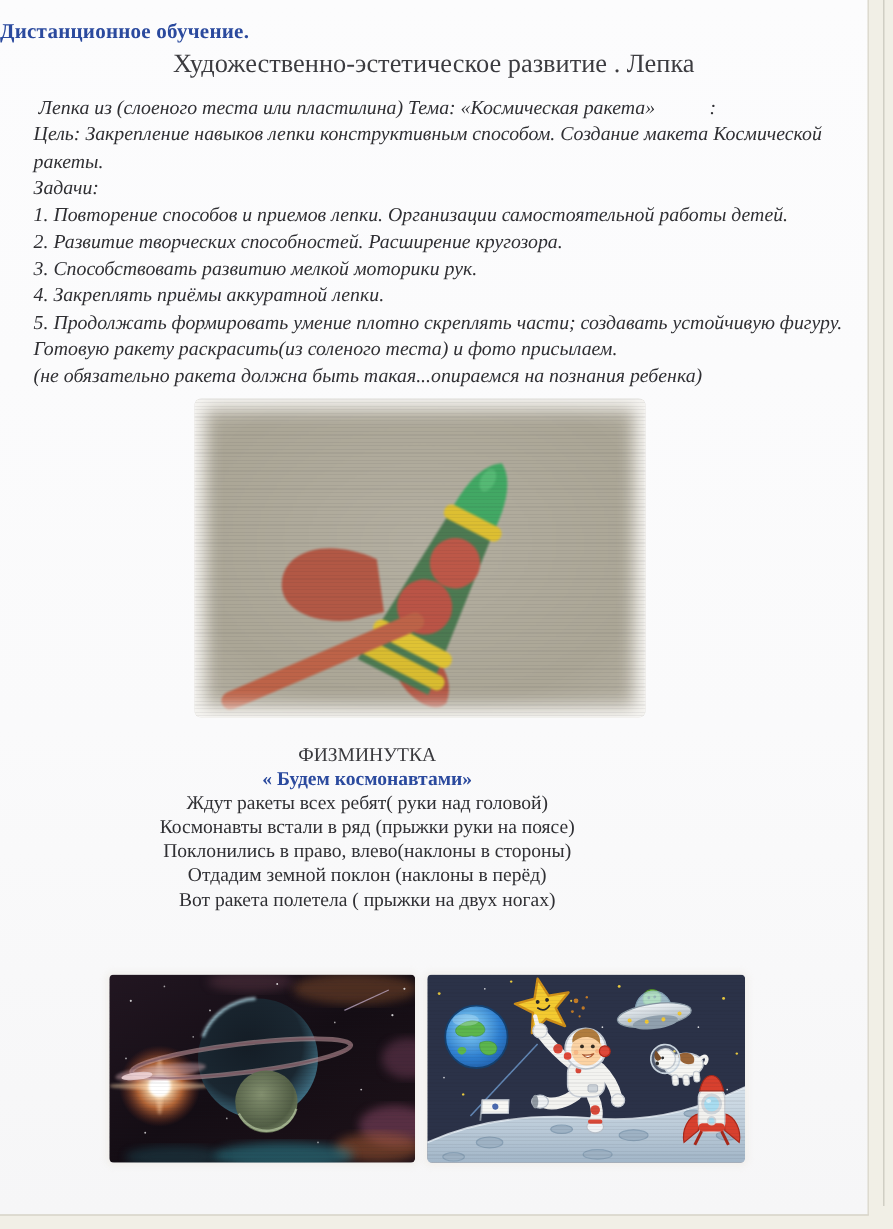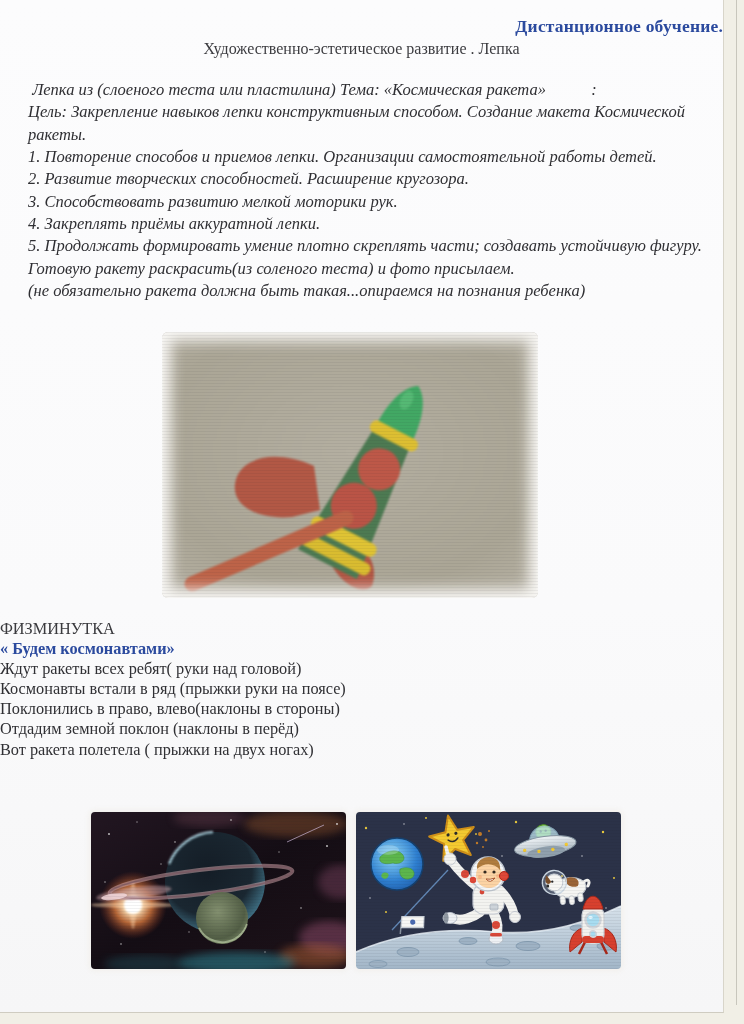--- a/index.html
+++ b/index.html
@@ -12,34 +12,34 @@
     position:absolute;left:0;top:0;width:723px;height:1012px;
     background:linear-gradient(180deg,#fcfcfd 0%,#fafafb 60%,#f6f6f7 100%);
     border-right:1px solid #d8d5ca;
     border-bottom:1px solid #cfccc1;
   }
   .scanner-line{
     position:absolute;left:736px;top:0;width:1px;height:1005px;
     background:rgba(150,148,138,.45);
   }
   .title{
-    position:absolute;left:0;top:16px;width:723px;text-align:right;
+    position:absolute;left:0;top:16px;width:723px;text-align:left;
     color:#2b4a9e;font-weight:bold;font-size:17.5px;letter-spacing:.2px;
   }
   .subtitle{
     position:absolute;left:0;top:40px;width:723px;text-align:center;
-    color:#3c3c40;font-size:16px;
+    color:#3c3c40;font-size:22px;
   }
   .bodytext{
     position:absolute;left:28px;top:79px;width:686px;
     color:#2f2f33;font-size:16.5px;
   }
   .bodytext .ln{white-space:pre-wrap;line-height:22.35px;min-height:22.35px;font-style:italic;}
   .phys{
-    position:absolute;left:0;top:619px;width:612px;text-align:left;
+    position:absolute;left:0;top:619px;width:612px;text-align:center;
     color:#303034;font-size:16.3px;line-height:20.1px;
   }
   .phys .ph-head{color:#3a3a3e;}
   .phys .ph-sub{color:#2b4a9e;font-weight:bold;}
   .photo{
     position:absolute;left:162px;top:332px;width:376px;height:266px;
     border-radius:6px;overflow:hidden;
   }
   .photo svg{display:block;filter:blur(1px);}
   .photo::before{
@@ -67,20 +67,21 @@
 
 <div class="paper">
 
   <div class="title">Дистанционное обучение.</div>
   <div class="subtitle">Художественно-эстетическое развитие . Лепка</div>
 
   <div class="bodytext">
     <div class="ln"> Лепка из (слоеного теста или пластилина) Тема: «Космическая ракета»           :</div>
     <div class="ln">Цель: Закрепление навыков лепки конструктивным способом. Создание макета Космической</div>
     <div class="ln">ракеты.</div>
+    <div class="ln">Задачи:</div>
     <div class="ln">1. Повторение способов и приемов лепки. Организации самостоятельной работы детей.</div>
     <div class="ln">2. Развитие творческих способностей. Расширение кругозора.</div>
     <div class="ln">3. Способствовать развитию мелкой моторики рук.</div>
     <div class="ln">4. Закреплять приёмы аккуратной лепки.</div>
     <div class="ln">5. Продолжать формировать умение плотно скреплять части; создавать устойчивую фигуру.</div>
     <div class="ln">Готовую ракету раскрасить(из соленого теста) и фото присылаем.</div>
     <div class="ln">(не обязательно ракета должна быть такая...опираемся на познания ребенка)</div>
   </div>
 
   <div class="photo scan">

